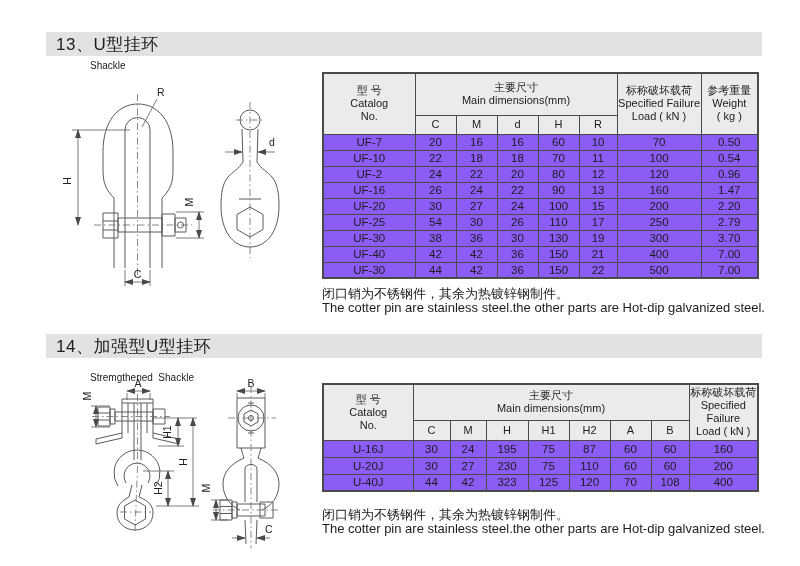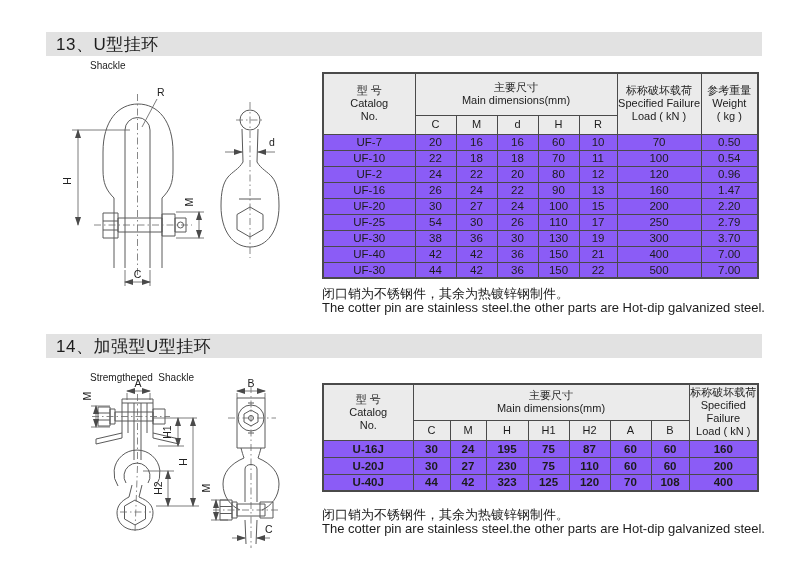--- a/index.html
+++ b/index.html
@@ -26,21 +26,21 @@
   #table13 { left:322px; top:72px;  width:435px; }
   #table14 { left:322px; top:383px; width:435px; }
   th,td {
     border:1px solid var(--border,#4a4a4a);
     text-align:center; vertical-align:middle; padding:0;
   }
   th { background:var(--table_header_bg,#ebebeb); font-weight:normal; font-size:11px; line-height:13px; }
   td { font-size:11.5px; }
   tr.hrow1 { height:42px; } tr.hrow2 { height:19px; }
   #table14 tr.hrow1 { height:36px; } #table14 tr.hrow2 { height:20px; }
-  #table13 tbody tr { height:16px; } #table14 tbody tr { height:17px;font-weight:bold; }
+  #table13 tbody tr { height:16px; } #table14 tbody tr { height:17px; }
 
   .note { position:absolute; font-size:13px; color:#1c1c1c; }
   #note13zh { left:322px; top:285px; } #note13en { left:322px; top:300px; }
   #note14zh { left:322px; top:506px; } #note14en { left:322px; top:521px; }
 
   svg { position:absolute; }
   #svg13 { left:58px; top:82px; } #svg14 { left:58px; top:376px; }
   svg .ln  { stroke:#5a5a5a; fill:none; stroke-width:1; stroke-linejoin:round; }
   svg .dim { stroke:#5a5a5a; fill:none; stroke-width:.8; }
   svg .cl  { stroke:#6a6a6a; fill:none; stroke-width:.8; stroke-dasharray:7 3 1.5 3; }

